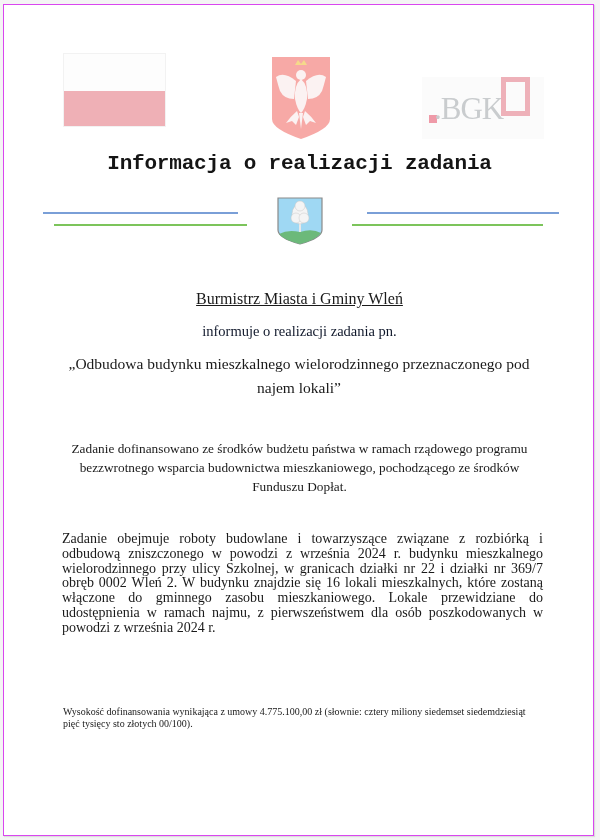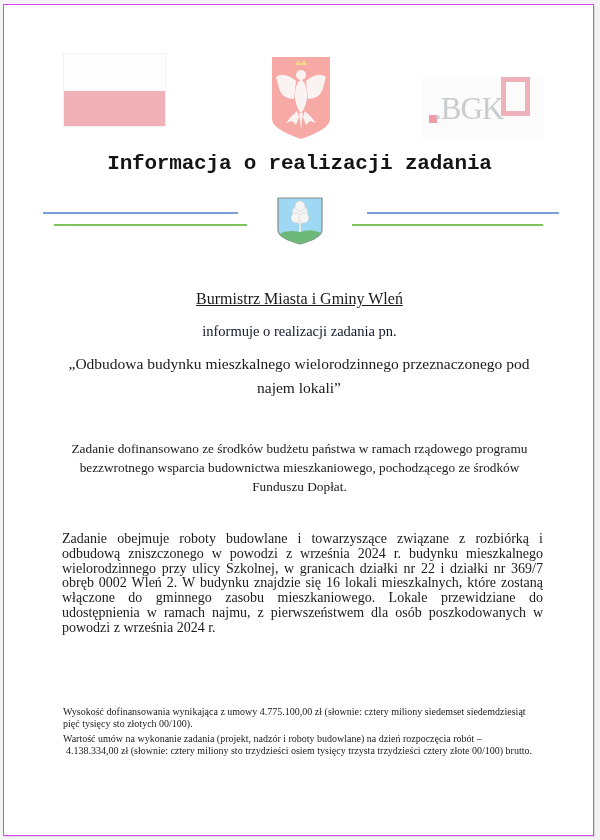--- a/index.html
+++ b/index.html
@@ -136,18 +136,14 @@
 
   <div class="abs center mayor">Burmistrz Miasta i Gminy Wleń</div>
   <div class="abs center informs">informuje o realizacji zadania pn.</div>
   <div class="abs task-name">„Odbudowa budynku mieszkalnego wielorodzinnego przeznaczonego pod najem lokali”</div>
 
   <div class="abs funding">Zadanie dofinansowano ze środków budżetu państwa w ramach rządowego programu bezzwrotnego wsparcia budownictwa mieszkaniowego, pochodzącego ze środków Funduszu Dopłat.</div>
 
   <div class="abs scope">Zadanie obejmuje roboty budowlane i towarzyszące związane z rozbiórką i odbudową zniszczonego w powodzi z września 2024 r. budynku mieszkalnego wielorodzinnego przy ulicy Szkolnej, w granicach działki nr 22 i działki nr 369/7 obręb 0002 Wleń 2. W budynku znajdzie się 16 lokali mieszkalnych, które zostaną włączone do gminnego zasobu mieszkaniowego. Lokale przewidziane do udostępnienia w ramach najmu, z pierwszeństwem dla osób poszkodowanych w powodzi z września 2024 r.</div>
 
   <div class="abs small-para amount">Wysokość dofinansowania wynikająca z umowy  4.775.100,00 zł (słownie: cztery miliony siedemset siedemdziesiąt pięć tysięcy sto złotych 00/100).</div>
-  <div class="abs small-para value">
-    <div>Wartość umów na wykonanie zadania (projekt, nadzór i roboty budowlane) na dzień  rozpoczęcia robót –</div>
-    <div class="indent">4.138.334,00 zł (słownie: cztery miliony sto trzydzieści osiem tysięcy trzysta trzydzieści cztery złote 00/100) brutto.</div>
-  </div>
 
 </div>
 
 </body></html>

